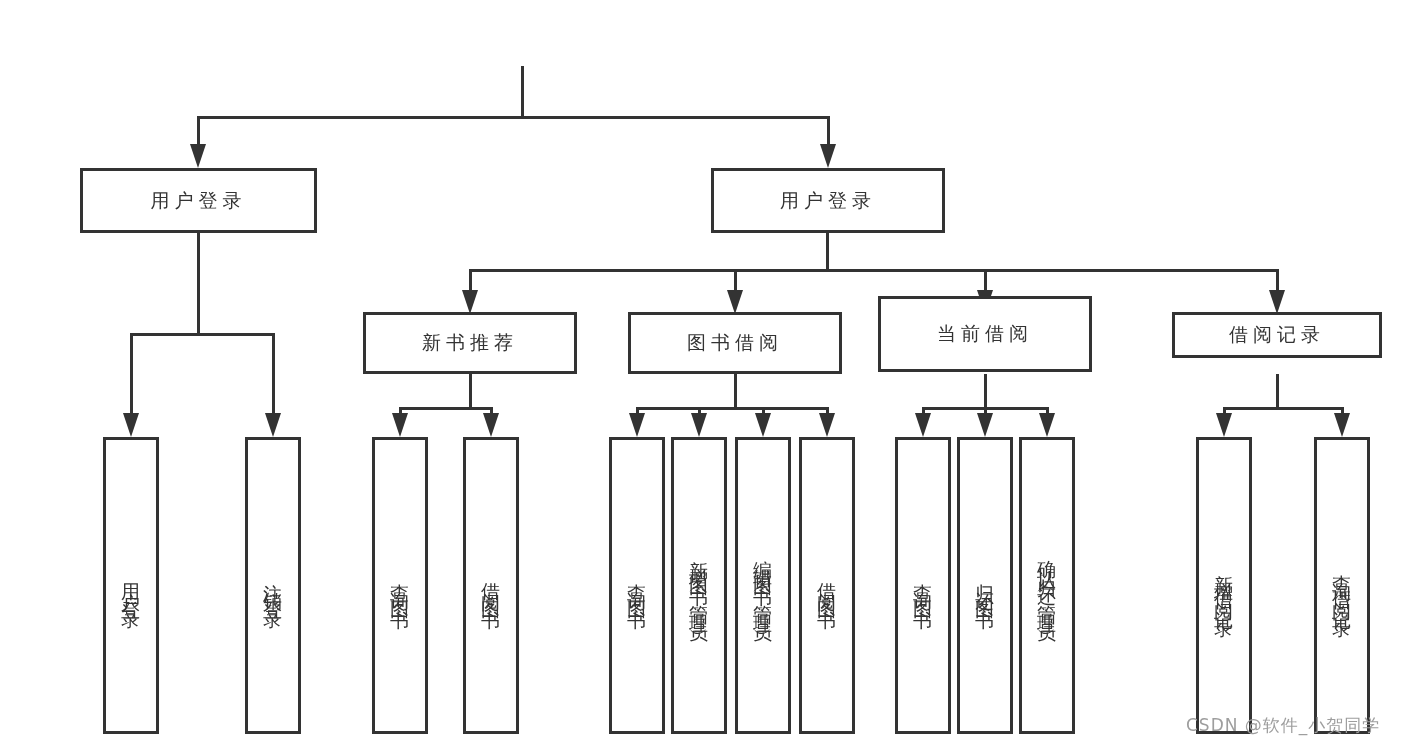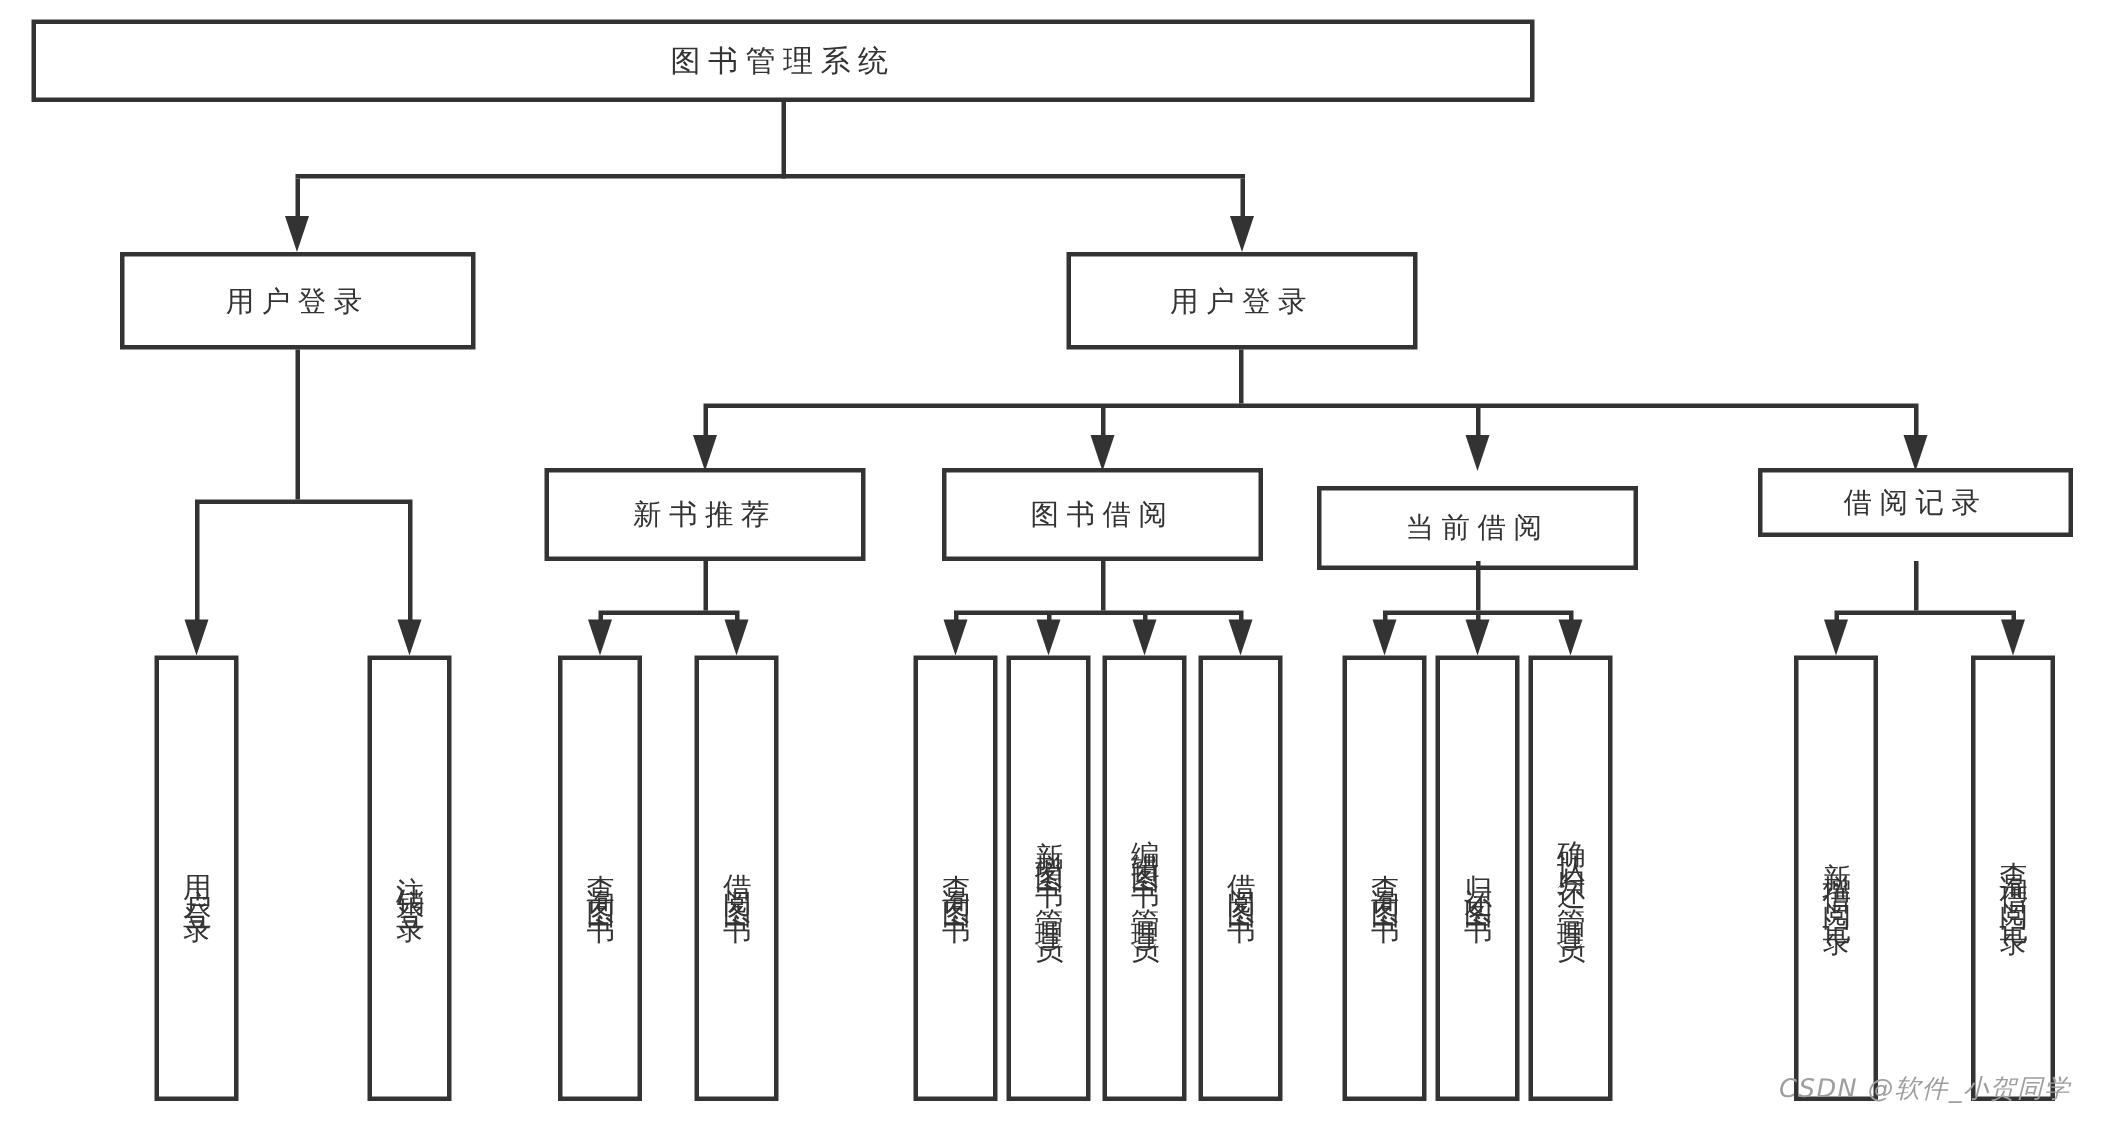--- a/index.html
+++ b/index.html
@@ -17,29 +17,28 @@
     writing-mode:vertical-rl;text-orientation:mixed;
     font-size:19px;letter-spacing:9px;line-height:1.1;white-space:nowrap;
   }
   .vl{position:absolute;width:3px;background:#333333;}
   .hl{position:absolute;height:3px;background:#333333;}
   .ar{position:absolute;width:0;height:0;
       border-left:8px solid transparent;border-right:8px solid transparent;
       border-top:24px solid #333333;}
   .watermark{
     position:absolute;top:714px;left:1186px;font-size:17px;letter-spacing:1px;
-    color:#9e9e9e;white-space:nowrap;font-style:italic;
+    color:#9e9e9e;white-space:nowrap;
   }
 </style>
 </head>
 <body>
 
 <div id="canvas">
 
-  <div class="box hbox" style="left:21px;top:13px;width:1002px;height:55px;font-size:20px">图书管理系统</div>
 
   <div class="vl" style="left:520.5px;top:66px;height:53px"></div>
   <div class="hl" style="left:196.5px;top:116px;width:633px"></div>
   <div class="vl" style="left:196.5px;top:119px;height:28px"></div>
   <div class="ar" style="left:190px;top:144px"></div>
   <div class="vl" style="left:826.5px;top:119px;height:28px"></div>
   <div class="ar" style="left:820px;top:144px"></div>
 
   <div class="box hbox" style="left:80px;top:168px;width:237px;height:65px">用户登录</div>
   <div class="box hbox" style="left:711px;top:168px;width:234px;height:65px">用户登录</div>
@@ -57,21 +56,21 @@
   <div class="ar" style="left:462px;top:290px"></div>
   <div class="vl" style="left:733.5px;top:272px;height:22px"></div>
   <div class="ar" style="left:727px;top:290px"></div>
   <div class="vl" style="left:983.5px;top:272px;height:22px"></div>
   <div class="ar" style="left:977px;top:290px"></div>
   <div class="vl" style="left:1275.5px;top:272px;height:22px"></div>
   <div class="ar" style="left:1269px;top:290px"></div>
 
   <div class="box hbox" style="left:363px;top:312px;width:214px;height:62px">新书推荐</div>
   <div class="box hbox" style="left:628px;top:312px;width:214px;height:62px">图书借阅</div>
-  <div class="box hbox" style="left:878px;top:324px;width:214px;height:56px">当前借阅</div>
+  <div class="box hbox" style="left:878px;top:296px;width:214px;height:76px">当前借阅</div>
   <div class="box hbox" style="left:1172px;top:312px;width:210px;height:46px">借阅记录</div>
 
   <div class="vl" style="left:468.5px;top:374px;height:33px"></div>
   <div class="vl" style="left:733.5px;top:374px;height:33px"></div>
   <div class="vl" style="left:983.5px;top:374px;height:33px"></div>
   <div class="vl" style="left:1275.5px;top:374px;height:33px"></div>
 
   <div class="hl" style="left:398.5px;top:407px;width:94px"></div>
   <div class="hl" style="left:635.5px;top:407px;width:193px"></div>
   <div class="hl" style="left:921.5px;top:407px;width:127px"></div>

